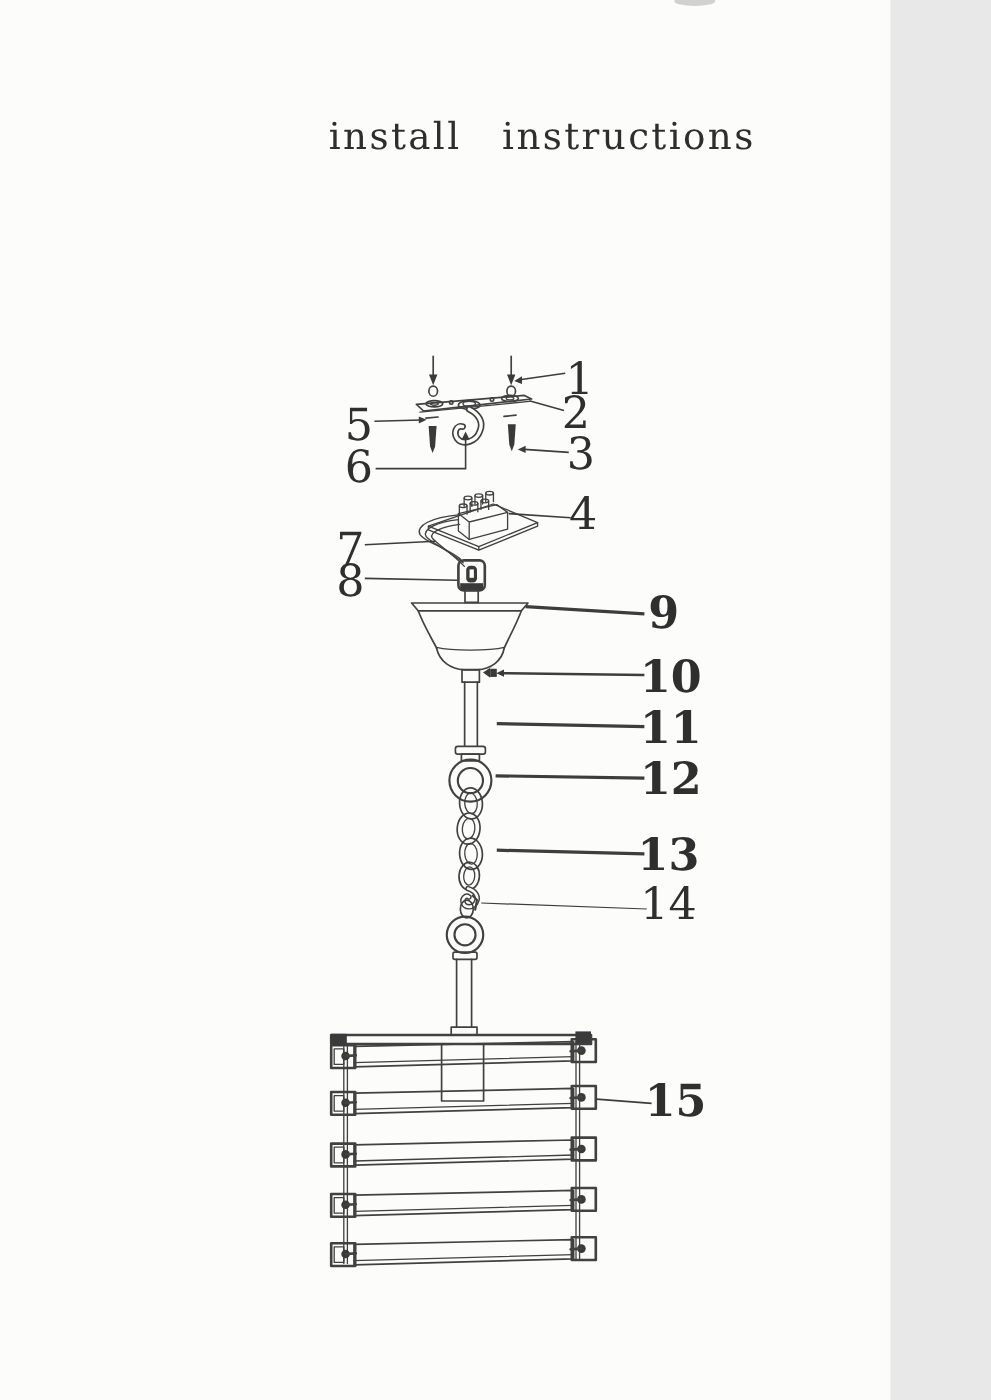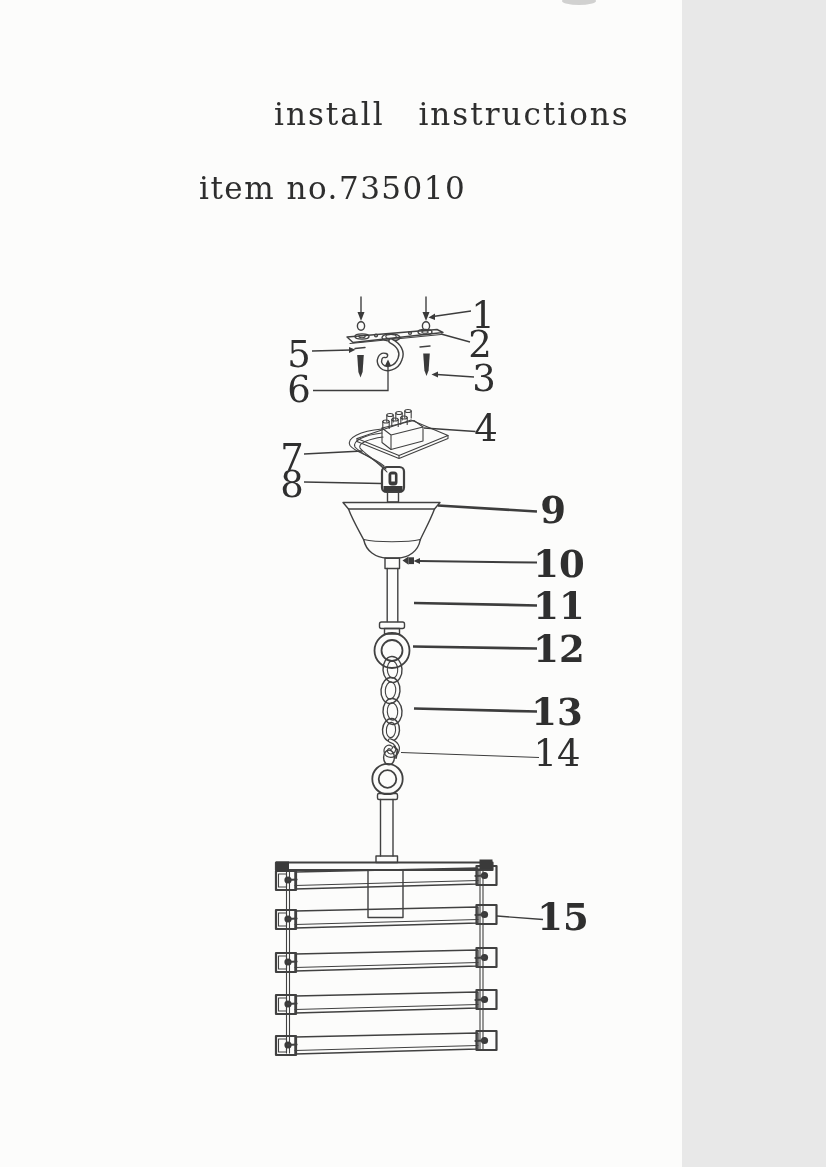--- a/index.html
+++ b/index.html
@@ -1,18 +1,18 @@
 <!DOCTYPE html>
 <html><head>
 <meta charset="utf-8">
 <style>
   html,body{margin:0;padding:0;background:#e8e8e8;}
   .page{
     position:relative;
-    width:682px;height:1167px;
+    width:742px;height:1167px;
     background:#fcfcfb;
     overflow:hidden;
     font-family:"DejaVu Serif", serif;
   }
   .title{
     position:absolute;left:274px;top:96px;
     font-size:31px;color:#2e2e2e;
     letter-spacing:2px;word-spacing:22px;
     white-space:nowrap;
   }
@@ -32,21 +32,20 @@
   .ldb{stroke-width:2.7;}
   .num{font-family:"DejaVu Serif", serif;font-size:37px;fill:#2f2f2f;}
   .numb{font-weight:bold;}
 </style>
 </head>
 <body>
 
 <div class="page">
 
   <div class="title">install instructions</div>
-  <div class="itemno">item no.735010</div>
 
   <svg width="826" height="1167" viewBox="0 0 826 1167">
 
     <ellipse cx="579" cy="1" rx="17" ry="4" fill="#adadad" opacity="0.55"></ellipse>
 
     <g class="ln">
       <line x1="361" y1="297" x2="361" y2="312"></line>
       <polygon class="fl" points="357.5,312 364.5,312 361,321"></polygon>
       <ellipse cx="361" cy="326" rx="3.6" ry="4.2"></ellipse>
       <line x1="426" y1="297" x2="426" y2="312"></line>

